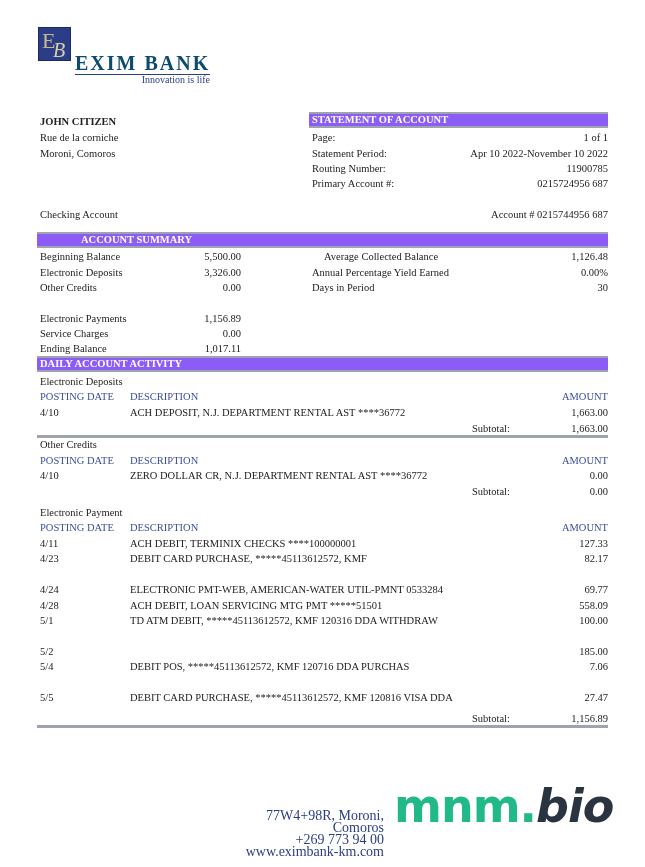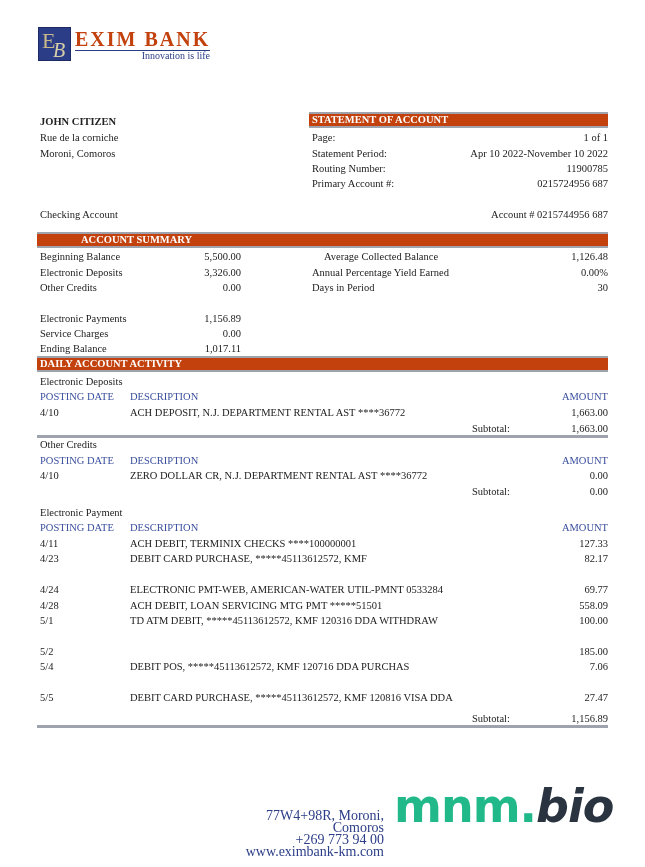--- a/index.html
+++ b/index.html
@@ -5,30 +5,30 @@
   * { box-sizing: border-box; margin: 0; padding: 0; }
   html, body { width: 645px; height: 867px; background: #ffffff; overflow: hidden; }
   body { position: relative; font-family: "DejaVu Serif", "Liberation Serif", serif; color: #222; font-size: 10px; }
 
   
   .logo { position: absolute; left: 38px; top: 27px; display: flex; align-items: flex-start; }
   .logo-box { width: 33px; height: 34px; background: #2b3d87; border: 1px solid #1c2a66; position: relative; overflow: hidden; }
   .logo-box .e { position: absolute; left: 3px; top: 0px; font-family: "Liberation Serif", serif; font-size: 22px; color: #c9b98a; }
   .logo-box .b { position: absolute; left: 14px; top: 11px; font-family: "Liberation Serif", serif; font-style: italic; font-size: 20px; color: #d9cfa8; }
   .logo-text { margin-left: 4px; }
-  .logo-name { font-family: "Liberation Serif", serif; font-weight: bold; font-size: 20px; letter-spacing: 2px; color: #c2410c; line-height: 20px; padding-top: 2px; }
+  .logo-name { font-family: "Liberation Serif", serif; font-weight: bold; font-size: 20px; letter-spacing: 2px; color: #0c4a6e; line-height: 20px; padding-top: 2px; margin-top: 24px; }
   .logo-rule { height: 1px; background: #2b3d87; width: 135px; margin-top: 1px; }
   .logo-tag { font-family: "Liberation Serif", serif; font-size: 10px; color: #2b3d87; text-align: right; width: 135px; line-height: 10px; }
 
   .txt { position: absolute; font-family: "Liberation Serif", "DejaVu Serif", serif; font-size: 10.5px; line-height: 13px; white-space: nowrap; color: #222; }
   .bold { font-weight: bold; }
   .right { text-align: right; }
   .blue { color: #3a4f9e; }
 
-  .bar { position: absolute; background: #c2410c; border-top: 2px solid #9ea3ad; border-bottom: 2px solid #9ea3ad; color: #fff; font-family: "Liberation Serif", serif; font-weight: bold; font-size: 10.5px; line-height: 12px; padding-left: 3px; white-space: nowrap; }
+  .bar { position: absolute; background: #8b5cf6; border-top: 2px solid #9ea3ad; border-bottom: 2px solid #9ea3ad; color: #fff; font-family: "Liberation Serif", serif; font-weight: bold; font-size: 10.5px; line-height: 12px; padding-left: 3px; white-space: nowrap; }
   .rule { position: absolute; height: 3px; background: #9ea3ad; }
 
   .row { position: absolute; left: 40px; width: 568px; height: 13px; font-family: "Liberation Serif", serif; font-size: 10.5px; line-height: 13px; white-space: nowrap; }
   .row .d { position: absolute; left: 0; }
   .row .desc { position: absolute; left: 90px; }
   .row .amt { position: absolute; right: 0; text-align: right; }
   .row .stl { position: absolute; left: 432px; }
 
   .footer { position: absolute; left: 232px; top: 810px; width: 152px; text-align: right; font-family: "Liberation Serif", serif; font-size: 14px; line-height: 12px; color: #2b3d87; }
   .watermark { position: absolute; left: 394px; top: 778px; font-family: "DejaVu Sans", sans-serif; font-weight: bold; font-size: 46px; line-height: 56px; letter-spacing: -1px; }

